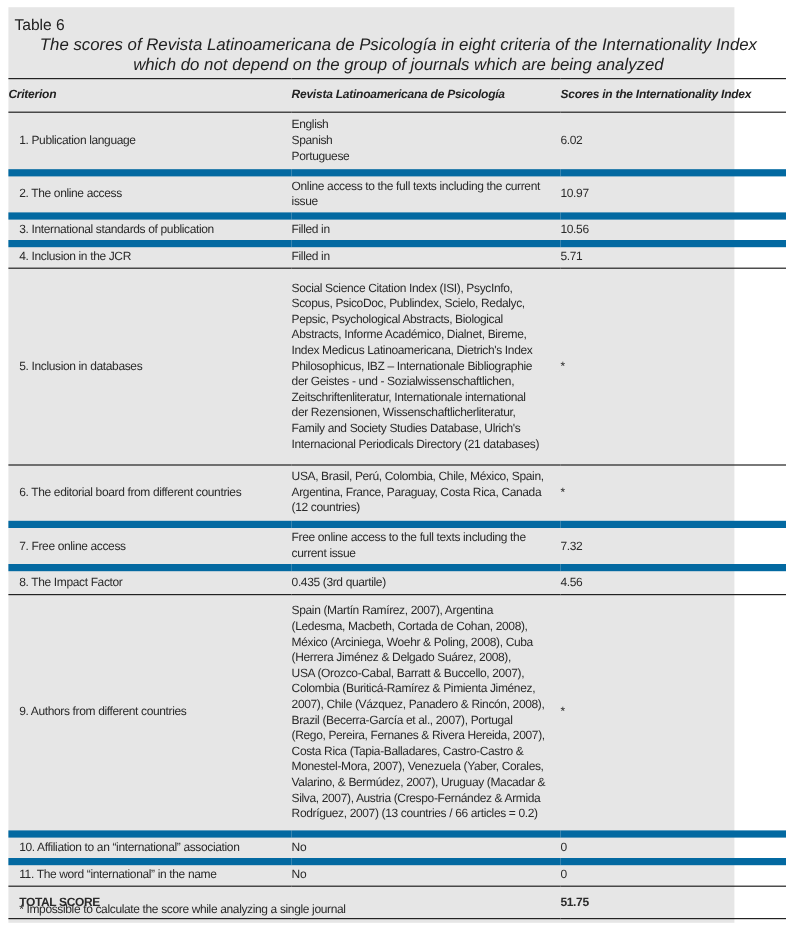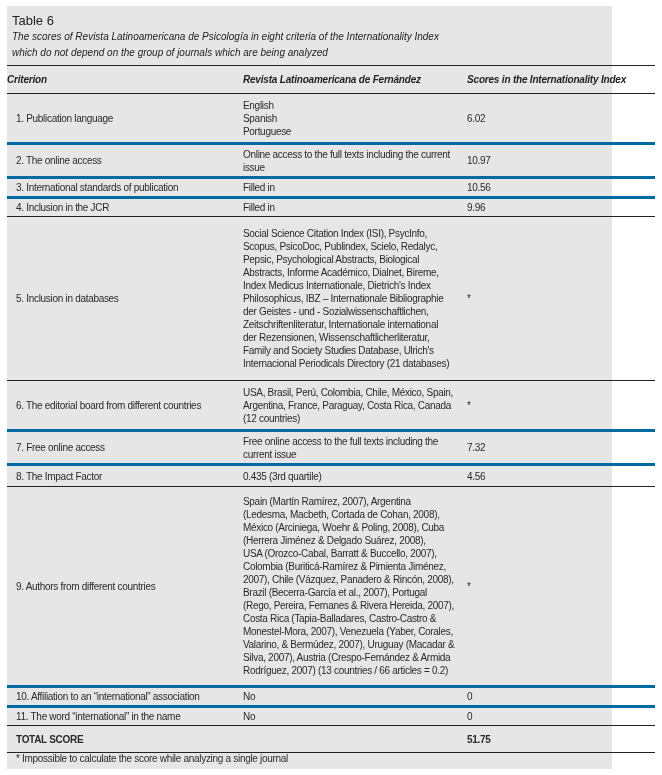--- a/index.html
+++ b/index.html
@@ -3,34 +3,34 @@
 <meta charset="utf-8">
 <style>
   html, body { margin: 0; padding: 0; background: #ffffff; }
   body { width: 662px; height: 775px; position: relative; overflow: hidden; }
   .page {
     position: absolute; left: 7px; top: 6px; width: 605px; height: 763px;
     background: #e6e6e6;
   }
   .caption { position: absolute; left: 5px; top: 7px; width: 640px; }
   .label { font-family: "Liberation Sans", sans-serif; font-size: 13px; color: #222; line-height: 16px; }
-  .title { font-family: "Liberation Sans", sans-serif; font-size: 10px; font-style: italic; color: #222; line-height: 16px; }
+  .title { font-family: "Liberation Sans", sans-serif; font-size: 14px; font-style: italic; color: #222; line-height: 16px; text-align: center; }
   table {
     position: absolute; left: 0; top: 59px; width: 648px;
     border-collapse: collapse;
     font-family: "Liberation Sans", sans-serif; font-size: 10px; color: #2a2a2a;
     letter-spacing: -0.3px;
   }
   th {
     font-family: "Liberation Sans", sans-serif; font-weight: bold; font-style: italic;
     font-size: 10px; color: #222; letter-spacing: -0.2px;
     height: 27px; border-top: 1.5px solid #222; border-bottom: 1.5px solid #222;
     text-align: left; vertical-align: middle; padding: 0;
   }
-  td { border-bottom: 3px solid #0369a1; vertical-align: middle; line-height: 13px; padding: 2px 0 2px 0; }
+  td { border-bottom: 6px solid #0369a1; vertical-align: middle; line-height: 13px; padding: 2px 0 2px 0; }
   td.crit { padding-left: 9px; width: 230px; }
   td.desc { width: 220px; padding-right: 6px; }
   td.score { text-align: left; width: 190px; }
   tr.total td { font-weight: bold; height: 22px; border-bottom: 1.5px solid #222; }
   tr.thick td { border-bottom: 1.5px solid #222; }
   .note { position: absolute; left: 9px; top: 747px; font-family: "Liberation Sans", sans-serif;
           font-size: 10px; color: #2a2a2a; letter-spacing: -0.3px; }
   .line { display: block; }
 </style>
 </head>
@@ -40,21 +40,21 @@
   <div class="caption">
     <div class="label">Table 6</div>
     <div class="title">The scores of Revista Latinoamericana de Psicología in eight criteria of the Internationality Index</div>
     <div class="title">which do not depend on the group of journals which are being analyzed</div>
   </div>
 
   <table>
     <thead>
       <tr>
         <th>Criterion</th>
-        <th>Revista Latinoamericana de Fernández</th>
+        <th>Revista Latinoamericana de Psicología</th>
         <th>Scores in the Internationality Index</th>
       </tr>
     </thead>
     <tbody id="rows">
       <tr class="row" style="height:50px">
         <td class="crit">1. Publication language</td>
         <td class="desc">
             <span class="line">English</span>
             <span class="line">Spanish</span>
             <span class="line">Portuguese</span>
@@ -74,30 +74,30 @@
         <td class="desc">
             <span class="line">Filled in</span>
           </td>
         <td class="score">10.56</td>
       </tr>
       <tr class="row thick" style="height:17px">
         <td class="crit">4. Inclusion in the JCR</td>
         <td class="desc">
             <span class="line">Filled in</span>
           </td>
-        <td class="score">9.96</td>
+        <td class="score">5.71</td>
       </tr>
       <tr class="row thick" style="height:164px">
         <td class="crit">5. Inclusion in databases</td>
         <td class="desc">
             <span class="line">Social Science Citation Index (ISI), PsycInfo,</span>
             <span class="line">Scopus, PsicoDoc, Publindex, Scielo, Redalyc,</span>
             <span class="line">Pepsic, Psychological Abstracts, Biological</span>
             <span class="line">Abstracts, Informe Académico, Dialnet, Bireme,</span>
-            <span class="line">Index Medicus Internationale, Dietrich's Index</span>
+            <span class="line">Index Medicus Latinoamericana, Dietrich's Index</span>
             <span class="line">Philosophicus, IBZ – Internationale Bibliographie</span>
             <span class="line">der Geistes - und - Sozialwissenschaftlichen,</span>
             <span class="line">Zeitschriftenliteratur, Internationale international</span>
             <span class="line">der Rezensionen, Wissenschaftlicherliteratur,</span>
             <span class="line">Family and Society Studies Database, Ulrich's</span>
             <span class="line">Internacional Periodicals Directory (21 databases)</span>
           </td>
         <td class="score">*</td>
       </tr>
       <tr class="row" style="height:50px">

